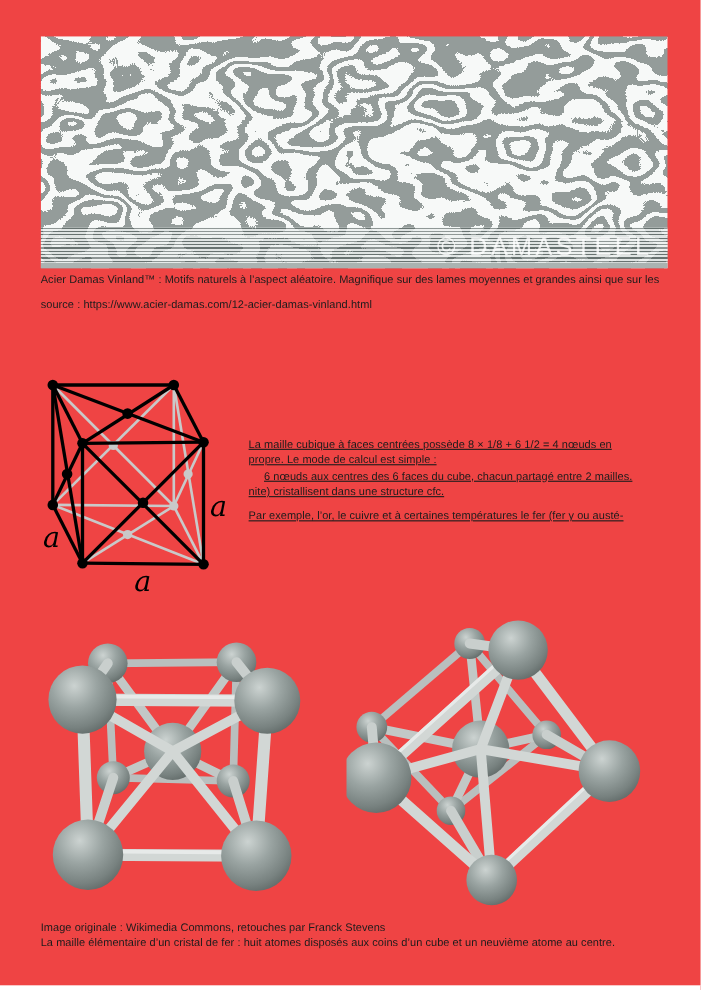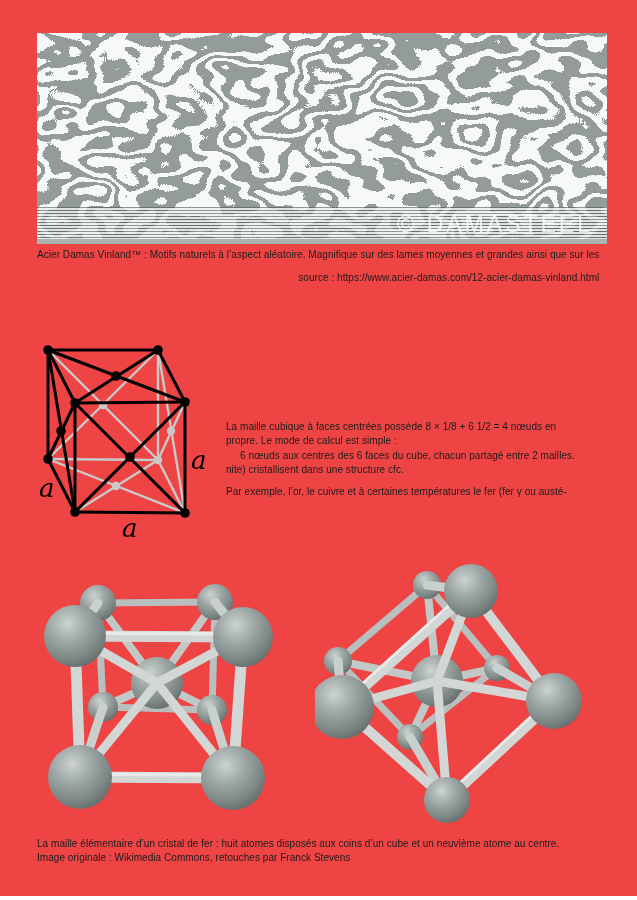--- a/index.html
+++ b/index.html
@@ -55,21 +55,21 @@
       </defs>
       <rect x="0" y="0" width="570" height="211" fill="#eef1f0" filter="url(#damasF)"></rect>
     </svg>
     <div class="striations"></div>
     <div class="steel-edge"></div>
     <div class="watermark">© DAMASTEEL</div>
   </div>
 
   <div class="block" style="left:37px;top:248px;">
     <div class="tline">Acier Damas Vinland™ : Motifs naturels à l’aspect aléatoire. Magnifique sur des lames moyennes et grandes ainsi que sur les</div>
-    <div class="tline gap" style="margin-top:9px;text-align:right;">source : https://www.acier-damas.com/12-acier-damas-vinland.html</div>
+    <div class="tline gap" style="margin-top:9px;">source : https://www.acier-damas.com/12-acier-damas-vinland.html</div>
   </div>
 
   <svg class="fccsvg" width="200" height="205" viewBox="0 0 200 205">
 
     <g stroke="#c9c9c9" stroke-width="2.4" fill="none">
       <line x1="23" y1="124" x2="133" y2="125"></line>
       <line x1="133" y1="15" x2="133" y2="125"></line>
       <line x1="160" y1="178" x2="133" y2="125"></line>
       <line x1="23" y1="15" x2="133" y2="125"></line>
       <line x1="133" y1="15" x2="23" y2="124"></line>
@@ -114,21 +114,21 @@
       <circle cx="36" cy="96" r="4.8"></circle>
       <circle cx="105" cy="122" r="4.8"></circle>
     </g>
     <g font-family="'DejaVu Serif',serif" font-style="italic" font-size="26" fill="#000000">
       <text x="14" y="162">a</text>
       <text x="166" y="134">a</text>
       <text x="97" y="202">a</text>
     </g>
   </svg>
 
-  <div class="block" style="left:226px;top:420px;width:400px;">
+  <div class="block" style="left:226px;top:398px;width:400px;text-decoration:underline;">
     <div class="tline">La maille cubique à faces centrées possède 8 × 1/8 + 6 1/2 = 4 nœuds en</div>
     <div class="tline">propre. Le mode de calcul est simple :</div>
     <div class="tline indent">6 nœuds aux centres des 6 faces du cube, chacun partagé entre 2 mailles.</div>
     <div class="tline">nite) cristallisent dans une structure cfc.</div>
     <div class="tline gap">Par exemple, l’or, le cuivre et à certaines températures le fer (fer γ ou austé-</div>
   </div>
 
   <svg class="render-left" width="270" height="270" viewBox="0 0 270 270">
     <defs>
       <radialGradient id="sph" cx="38%" cy="30%" r="78%">
@@ -247,17 +247,17 @@
 
     <g>
       <circle cx="156" cy="36" r="27" fill="url(#sph)"></circle>
       <circle cx="27" cy="152" r="32" fill="url(#sph)"></circle>
       <circle cx="239" cy="146" r="28" fill="url(#sph)"></circle>
       <circle cx="132" cy="245" r="23" fill="url(#sph)"></circle>
     </g>
   </svg>
 
   <div class="block" style="left:37px;top:837px;">
+    <div class="tline">Image originale : Wikimedia Commons, retouches par Franck Stevens</div>
     <div class="tline">La maille élémentaire d’un cristal de fer : huit atomes disposés aux coins d’un cube et un neuvième atome au centre.</div>
-    <div class="tline">Image originale : Wikimedia Commons, retouches par Franck Stevens</div>
   </div>
 
 </div>
 
 </body></html>

